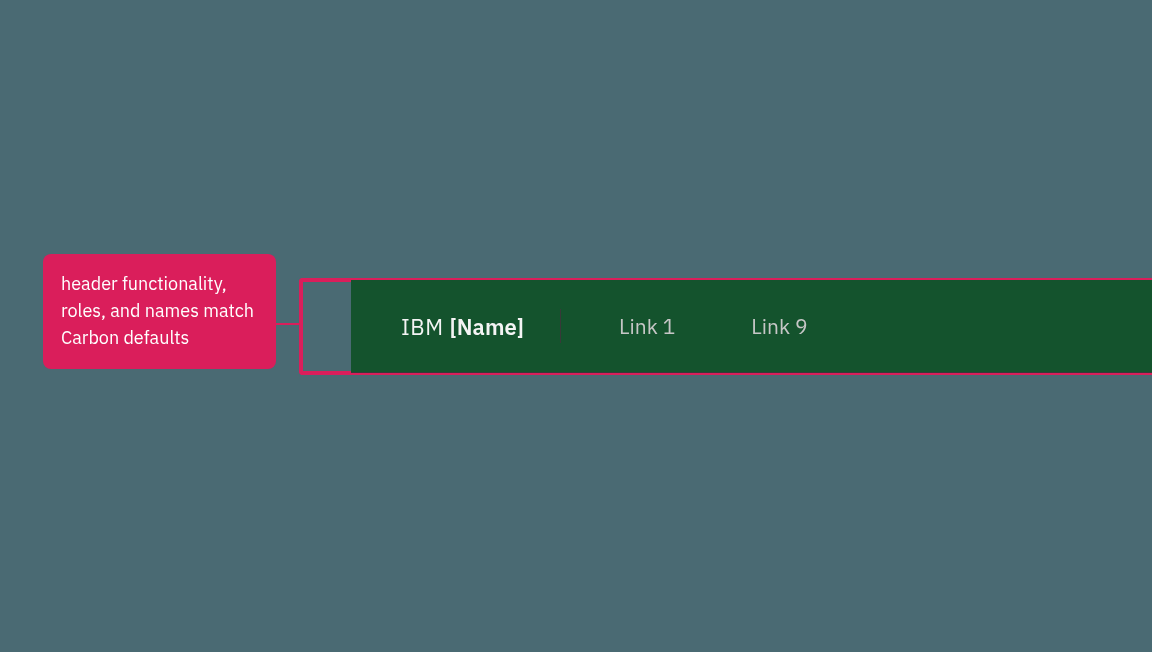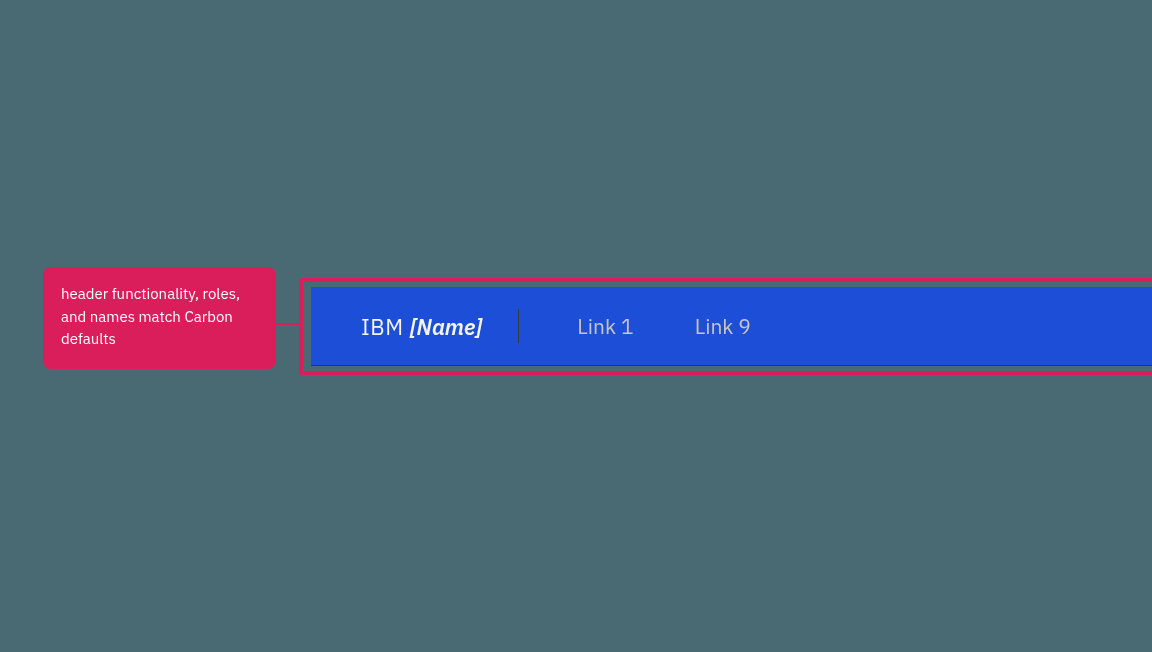--- a/index.html
+++ b/index.html
@@ -17,24 +17,23 @@
     }
     .annotation-box {
       position: absolute;
       left: 43px;
       top: 254px;
       width: 233px;
       background-color: #da1e5b;
       border-radius: 8px;
       padding: 16px 18px 18px 18px;
       color: #ffffff;
-      font-size: 15px;
+      font-size: 18px;
       line-height: 1.5;
       font-weight: 400;
-      margin-top: 13px;
     }
     .connector-line {
       position: absolute;
       left: 276px;
       top: 323px;
       width: 24px;
       height: 2px;
       background-color: #da1e5b;
     }
     .header-outline {
@@ -47,52 +46,52 @@
       border-radius: 4px;
       border-right: none;
       border-top-right-radius: 0;
       border-bottom-right-radius: 0;
       display: flex;
       align-items: center;
       padding: 8px 0 8px 8px;
     }
     .header-bar {
       width: 100%;
-      height: 79px;
-      background-color: #1d4ed8;
+      height: 93px;
+      background-color: #14532d;
       display: flex;
       align-items: center;
       padding-left: 50px;
       border-bottom: 1px solid #393939;
+      margin-left: 40px;
     }
     .brand {
       display: flex;
       align-items: baseline;
       gap: 6px;
       color: #f4f4f4;
       font-size: 22px;
       padding-right: 36px;
     }
     .brand-prefix {
       font-weight: 400;
       letter-spacing: 0.5px;
     }
     .brand-name {
       font-weight: 600;
-      font-style: italic;
     }
     .divider {
       width: 1px;
       height: 34px;
       background-color: #393939;
     }
     .nav-links {
       display: flex;
       align-items: flex-end;
-      gap: 1px;
+      gap: 16px;
       margin-left: 28px;
     }
     .nav-link {
       color: #c6c6c6;
       font-size: 21px;
       font-weight: 400;
       padding: 0 30px;
       cursor: pointer;
       text-decoration: none;
     }

